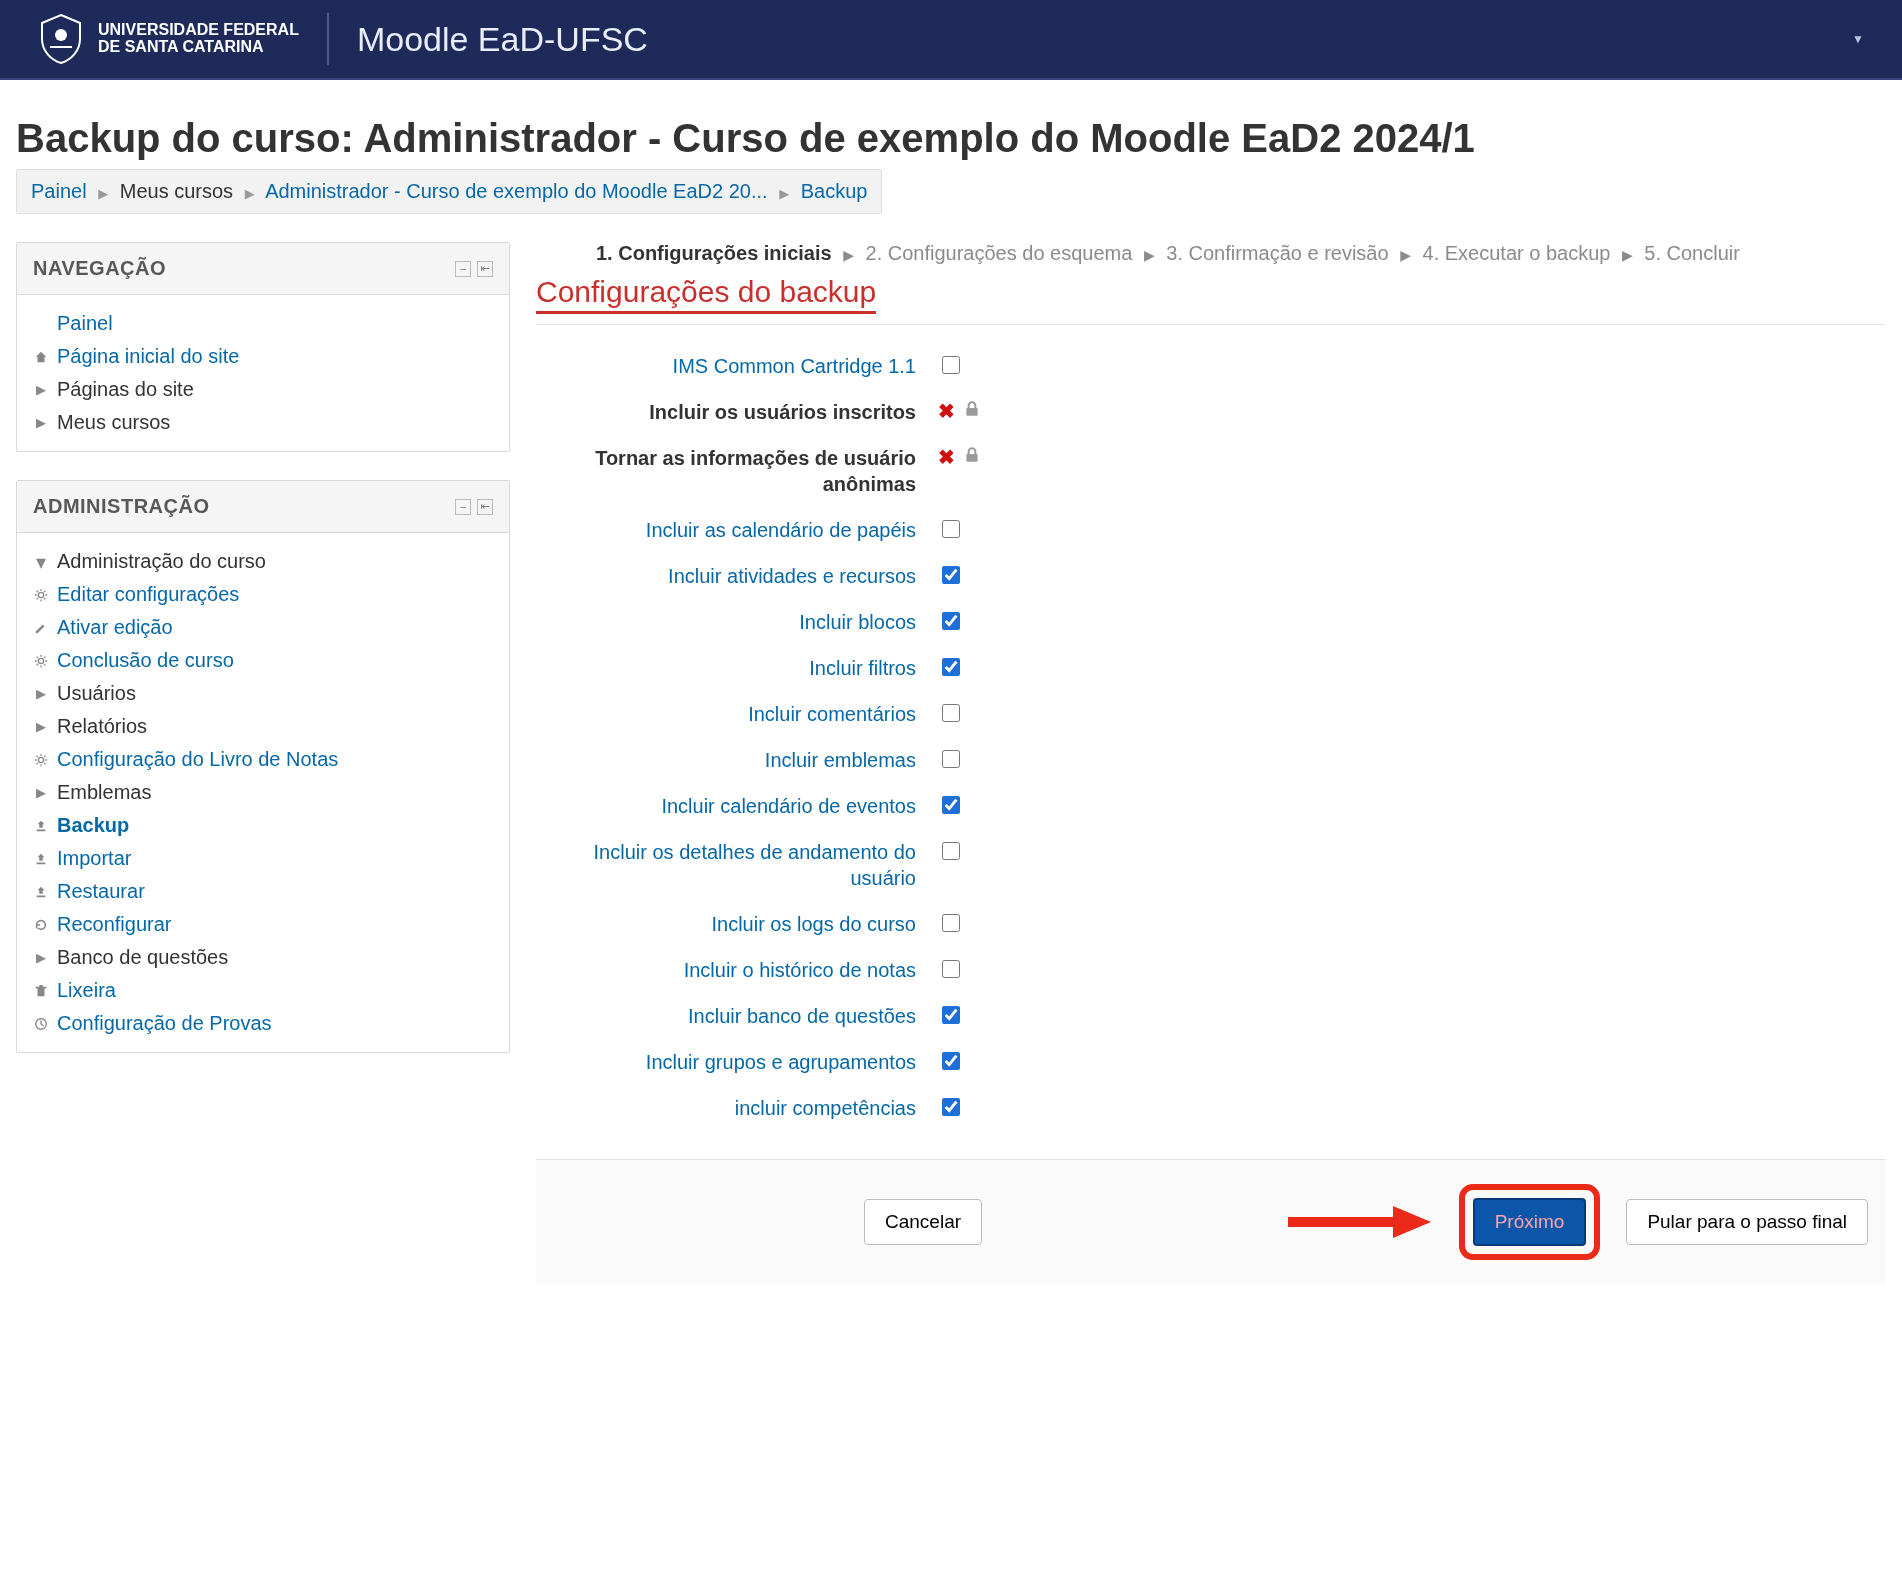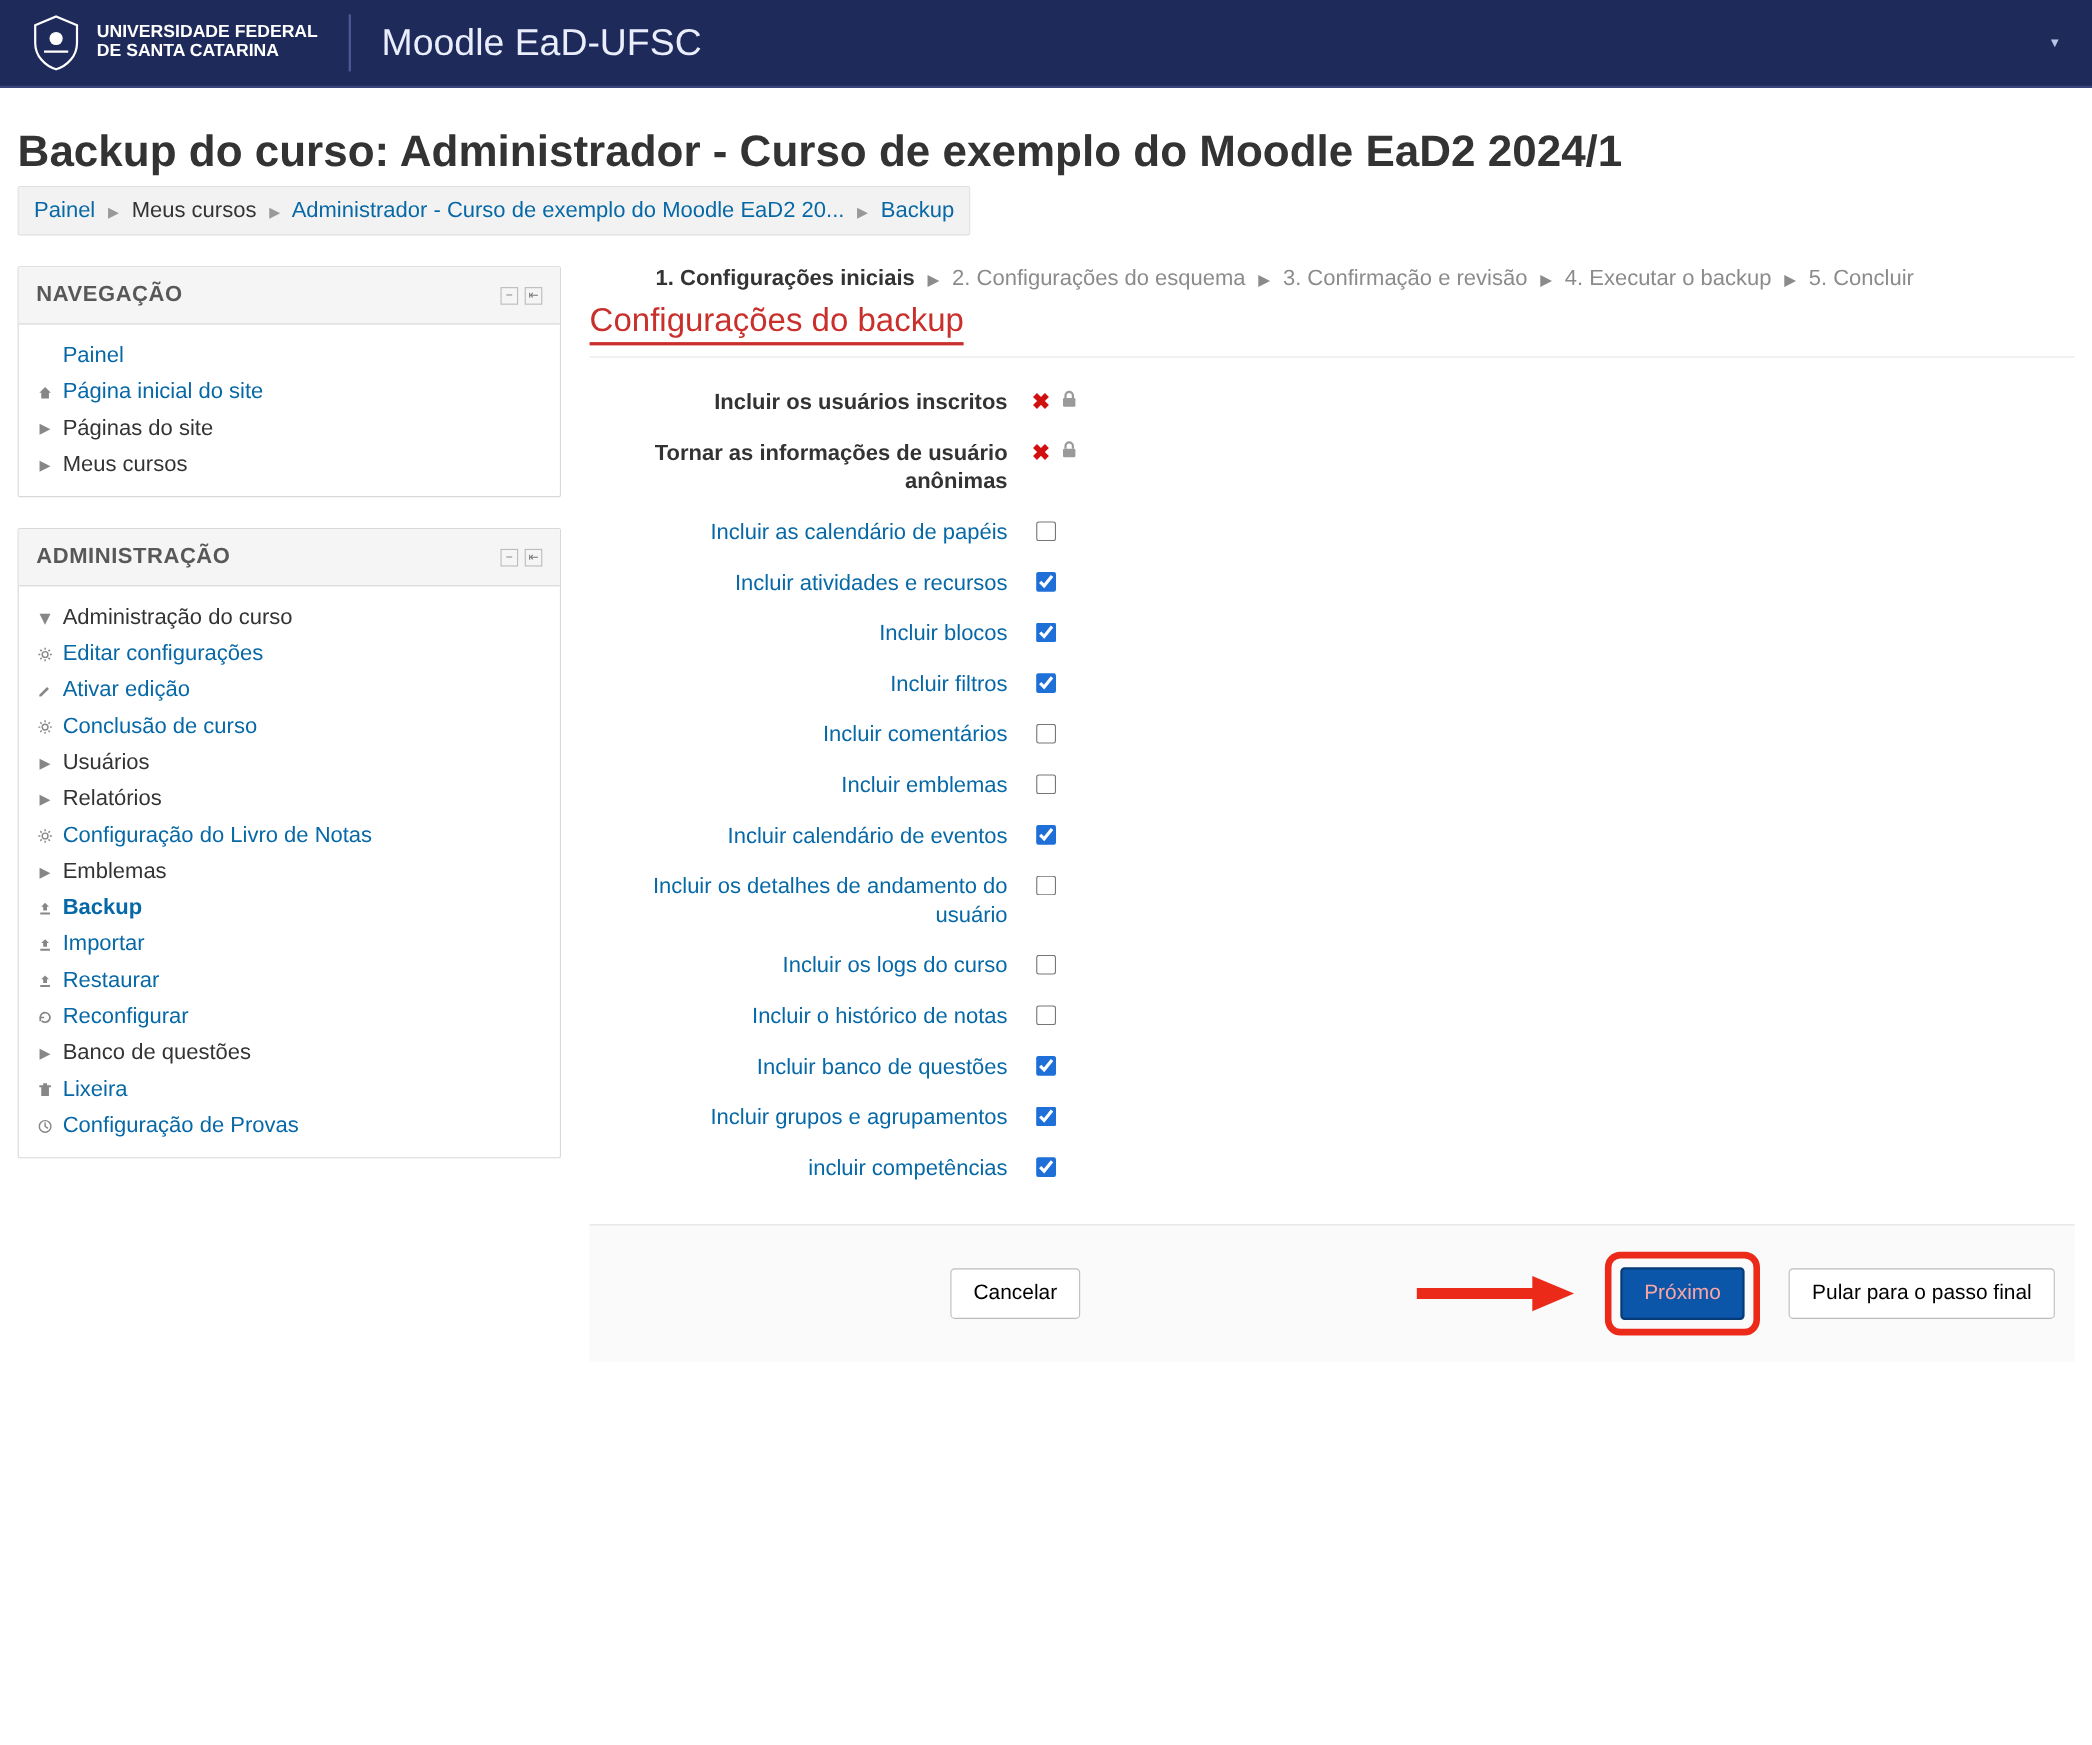--- a/index.html
+++ b/index.html
@@ -12,21 +12,21 @@
     --panel-border:#d8d8d8;
     --panel-head:#f5f5f5;
     --red:#c9302c;
     --primary:#0b56a8;
     --step-gray:#8b8b8b;
   }
   *{box-sizing:border-box;}
   body{margin:0;font-family:"Helvetica Neue",Arial,sans-serif;font-size:20px;color:var(--text);background:#fff;}
 
   
-  .navbar{background:var(--navy);color:#fff;display:flex;align-items:center;height:80px;padding:0 28px;border-bottom:2px solid #9eb4ff33;}
+  .navbar{background:var(--navy);color:#fff;display:flex;align-items:center;height:80px;padding:0 38px;border-bottom:2px solid #9eb4ff33;}
   .nav-brand{display:flex;align-items:center;gap:14px;border-right:2px solid #4d5a9a;padding-right:28px;margin-right:28px;}
   .crest{width:46px;height:52px;}
   .crest svg{width:100%;height:100%;}
   .brand-text{font-size:16px;font-weight:700;line-height:1.05;}
   .site-title{font-size:34px;font-weight:500;color:#eaeefc;}
   .nav-drop{margin-left:auto;color:#bac4e6;font-size:12px;}
 
   .page{padding:18px 16px 30px;}
 
   h1.page-title{font-size:40px;font-weight:600;margin:18px 0 8px;color:#333;}
@@ -296,20 +296,26 @@
         <span class="arr">▶</span>
         <span>4. Executar o backup</span>
         <span class="arr">▶</span>
         <span>5. Concluir</span>
       </div>
       <div><span class="section-title">Configurações do backup</span></div>
       <div class="hr"></div>
 
       <div class="settings" id="settings">
           <div class="row">
+            <div class="row-label">IMS Common Cartridge 1.1</div>
+            <div class="row-control">
+              <input type="checkbox" style="">
+            </div>
+          </div>
+          <div class="row">
             <div class="row-label bold">Incluir os usuários inscritos</div>
             <div class="row-control">
               <span class="x-icon">✖</span>
               <span class="lock-icon"><svg viewBox="0 0 16 16" width="18" height="18">
                   <rect x="3" y="7" width="10" height="7" rx="1" fill="#9a9a9a"></rect>
                   <path d="M5 7 V5 a3 3 0 0 1 6 0 V7" fill="none" stroke="#9a9a9a" stroke-width="1.8"></path>
                 </svg></span>
             </div>
           </div>
           <div class="row">

